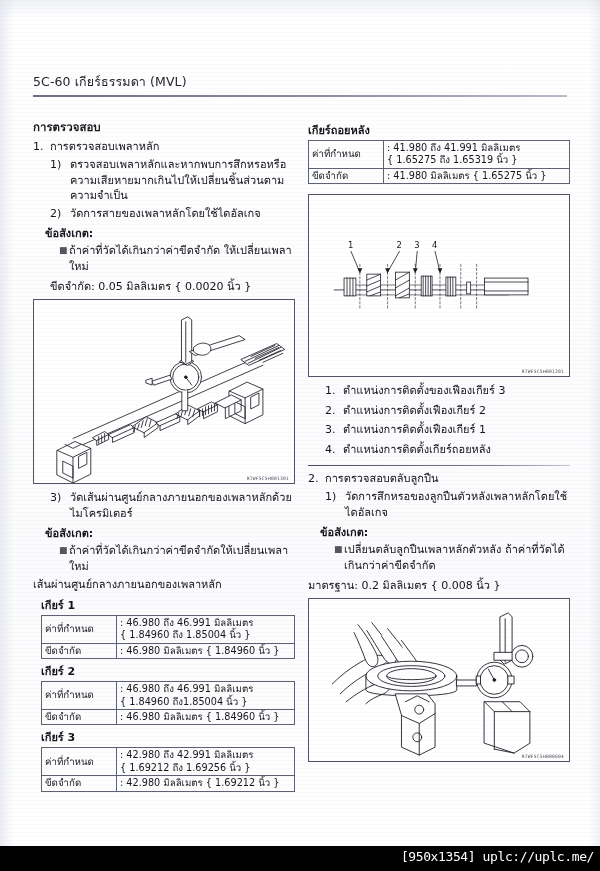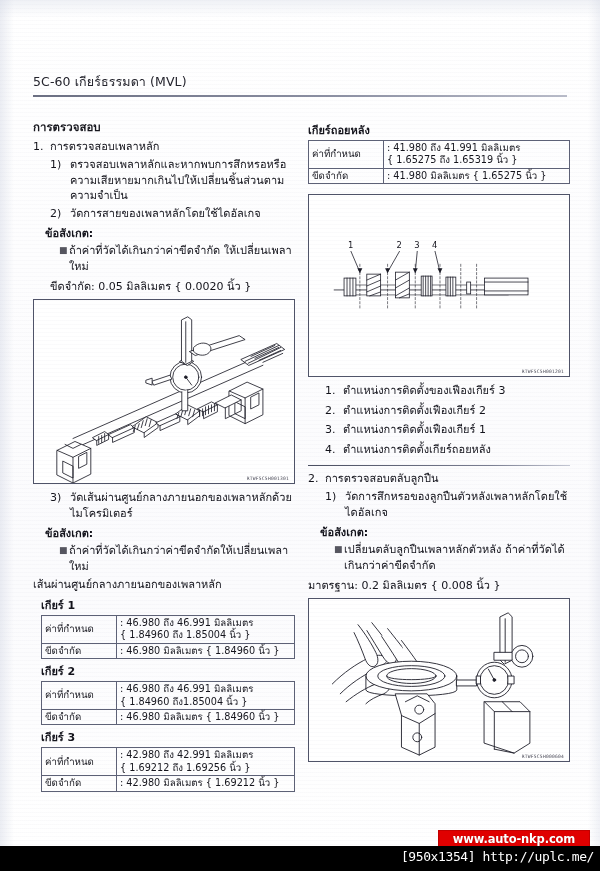--- a/index.html
+++ b/index.html
@@ -649,21 +649,18 @@
         <div class="fig-code">RTWF5C5H000604</div>
       </div>
 
     </div>
 
   </div>
 
   <div class="scan-lines"></div>
   <div class="vignette"></div>
 
-  <div class="watermark">
-    <span class="watermark-text">www.auto-nkp.com</span>
-  </div>
 
 </div>
 
 <div class="bottom-bar">
-  <span class="bottom-bar-text">[950x1354] http://uplc.me/</span>
+  <span class="bottom-bar-text">[950x1354] uplc://uplc.me/</span>
 </div>
 
 </body></html>

